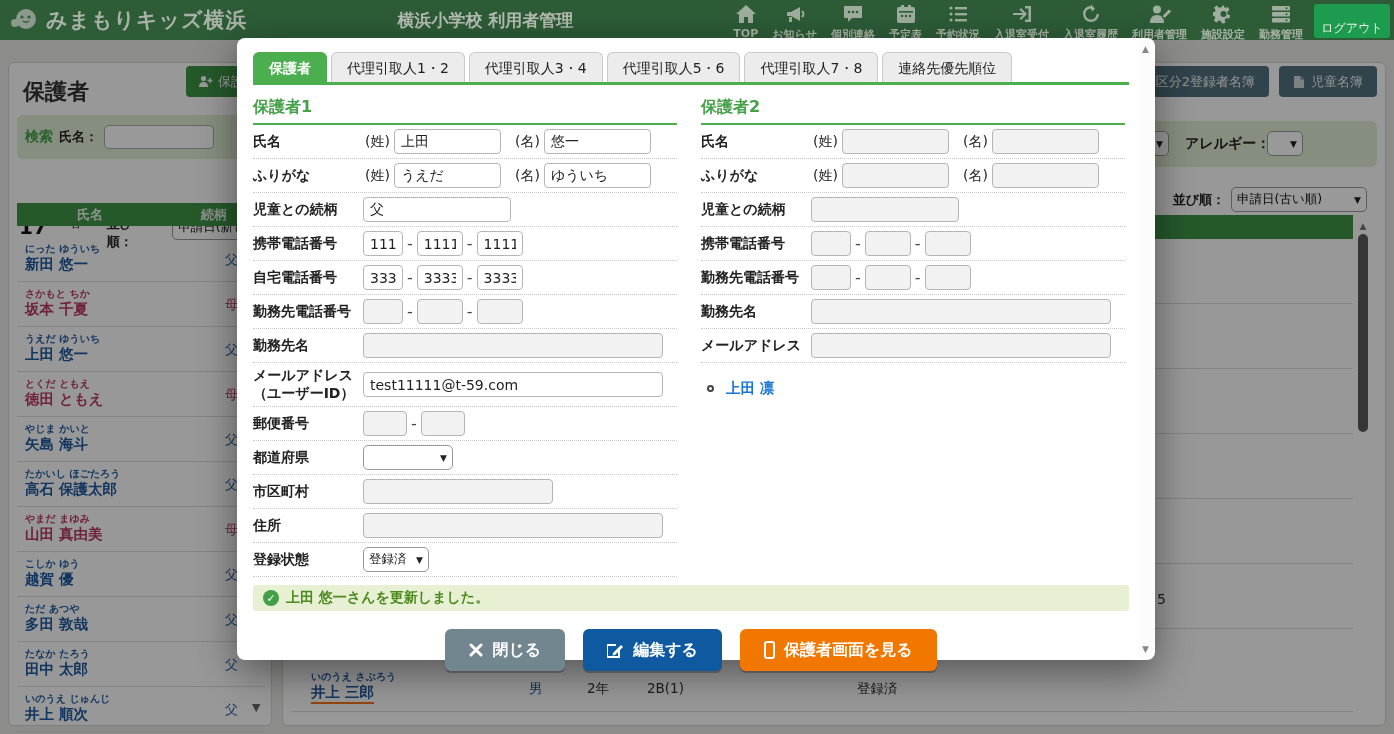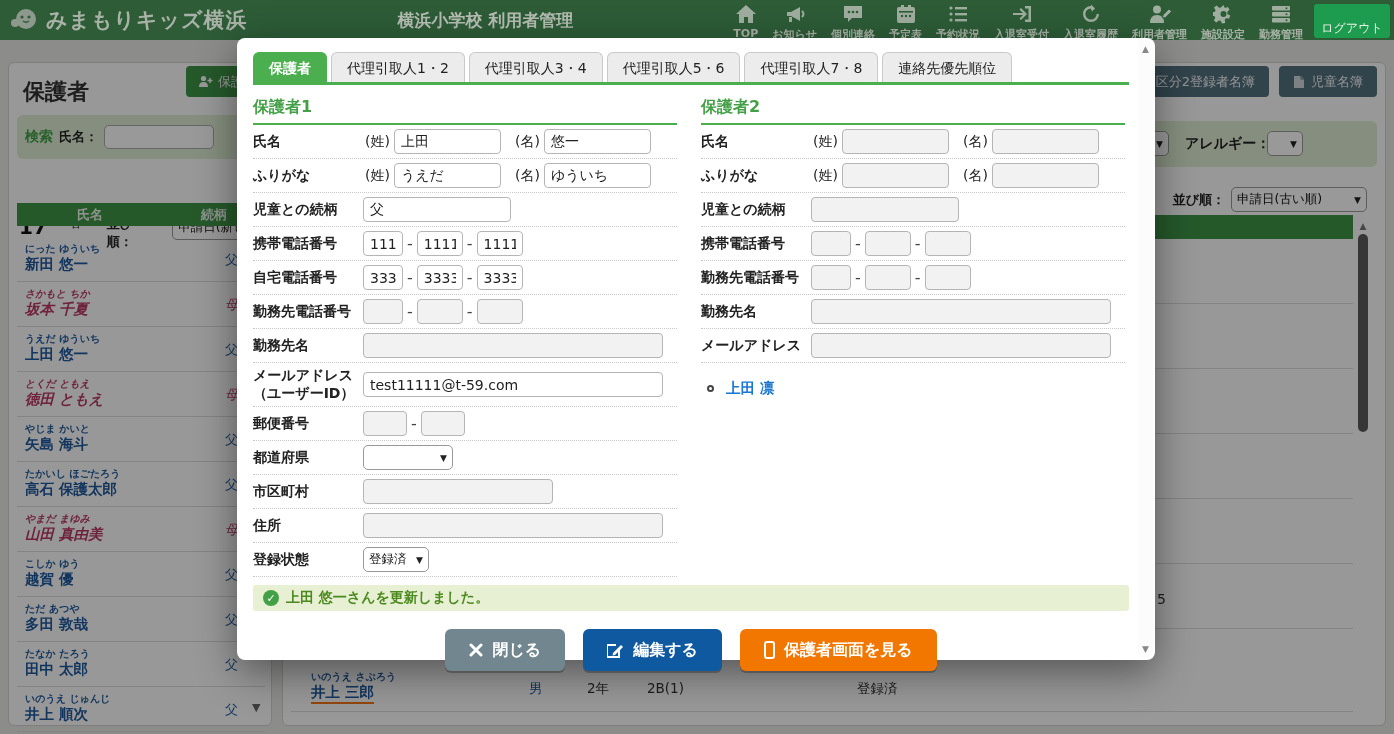--- a/index.html
+++ b/index.html
@@ -34,21 +34,21 @@
   .fake-select .chev { font-size:9px; color:#222; margin-left:4px; }
   .lp-sort { width:112px; }
   .lp-thead { position:absolute; left:8px; top:140px; width:248px; height:23px; background:#3f9447; display:flex; align-items:center; }
   .lp-th { color:#eef6ee; font-size:13px; font-weight:bold; }
   .lp-th.c1 { margin-left:60px; } .lp-th.c2 { margin-left:98px; }
   .lp-list { position:absolute; left:8px; top:174px; width:248px; }
   .lp-row { height:45px; border-bottom:1px solid #ddd; position:relative; cursor:pointer; }
   .lp-furi { position:absolute; left:8px; top:5px; font-size:10px; font-weight:bold; }
   .lp-name { position:absolute; left:8px; top:18px; font-size:14.5px; font-weight:bold; }
   .lp-rel { position:absolute; left:208px; top:14px; font-size:13px; }
-  .father { color:#205a9e; } .mother { color:#b73a63;font-style:italic; }
+  .father { color:#205a9e; } .mother { color:#b73a63; }
   .lp-downarrow { position:absolute; left:243px; top:638px; color:#666; font-size:11px; }
 
   .right-panel { left:282px; top:62px; width:1104px; height:664px; }
   .roster-btn { position:absolute; top:3px; height:31px; background:#53707e; color:#f2f5f5; font-size:13px; border-radius:4px; display:flex; align-items:center; gap:6px; padding:0 14px; cursor:pointer; }
   .roster-btn.b1 { right:116px; } .roster-btn.b2 { right:8px; }
   .rp-filter { position:absolute; left:8px; top:58px; width:1086px; height:46px; background:#dfeed4; border-radius:6px; }
   .rp-partial-select { position:absolute; left:792px; top:10px; width:86px; }
   .rp-allergy-label { position:absolute; left:894px; top:14px; font-size:14px; font-weight:bold; color:#222; }
   .rp-allergy-select { position:absolute; left:976px; top:10px; width:36px; }
   .rp-sortrow { position:absolute; right:18px; top:124px; display:flex; align-items:center; gap:6px; }

